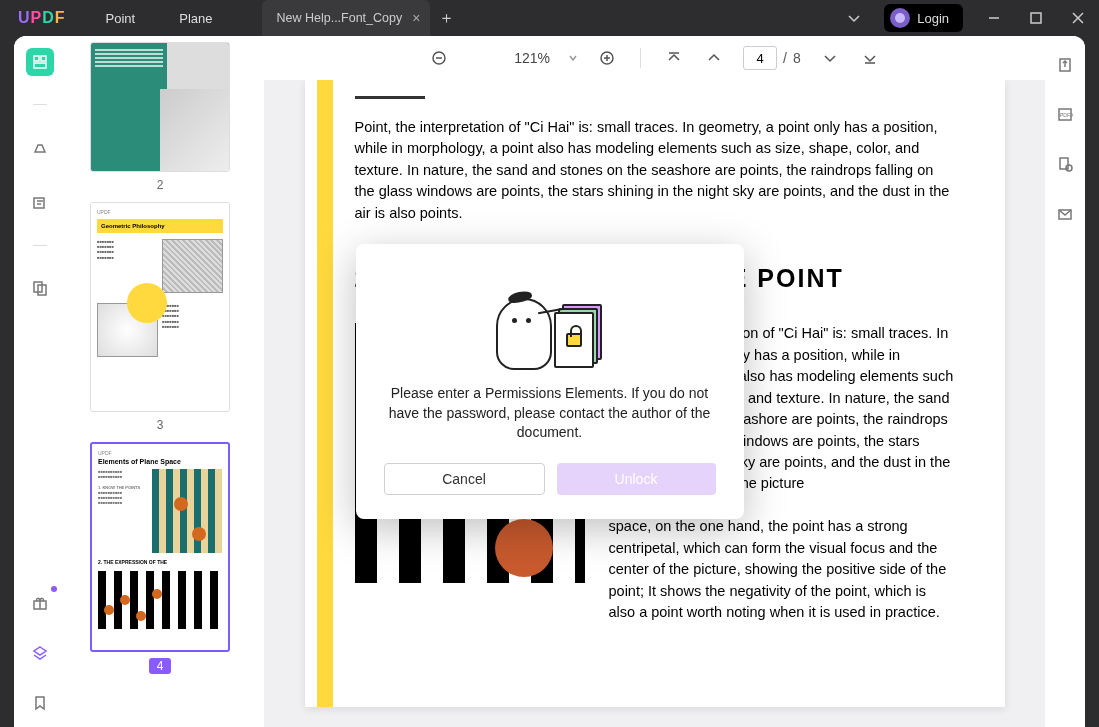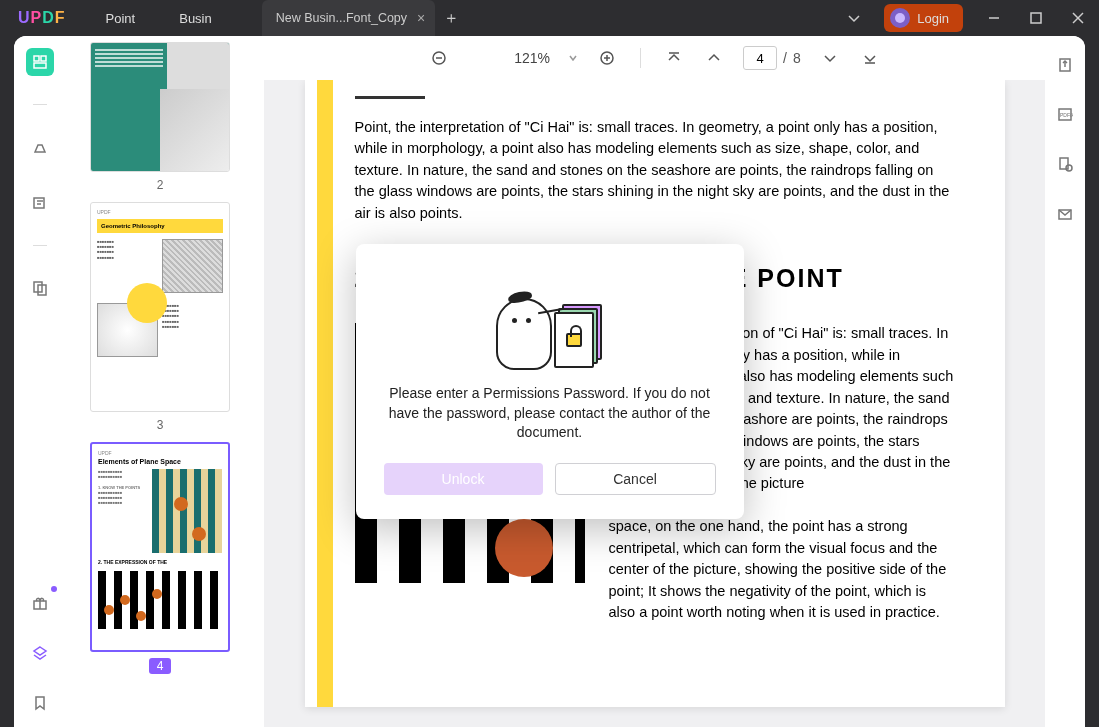--- a/index.html
+++ b/index.html
@@ -11,21 +11,21 @@
   .logo .u { color: #9c6aff; }
   .logo .p { color: #ff4fa3; }
   .logo .d { color: #2bd6a9; }
   .logo .f { color: #ffb347; }
   .menu { padding: 0 22px; cursor: pointer; }
   .tabarea { flex: 1; display: flex; align-items: stretch; height: 36px; margin-left: 28px; }
   .tab { display: flex; align-items: center; background: #3a3a3d; border-radius: 6px 6px 0 0; padding: 0 10px 0 14px; color: #ccc; font-size: 12.5px; max-width: 200px; gap: 10px; }
   .tab-close { font-size: 14px; color: #aaa; cursor: pointer; }
   .tab-add { width: 32px; display: flex; align-items: center; justify-content: center; color: #ccc; font-size: 16px; cursor: pointer; }
   .tab-dropdown { width: 40px; display: flex; align-items: center; justify-content: center; color: #ccc; cursor: pointer; }
-  .login { display: flex; align-items: center; background: #c2410c; border-radius: 6px; padding: 4px 14px 4px 6px; margin: 10px 10px; gap: 7px; cursor: pointer; }
+  .login { display: flex; align-items: center; background: #000000; border-radius: 6px; padding: 4px 14px 4px 6px; margin: 10px 10px; gap: 7px; cursor: pointer; }
   .avatar { width: 20px; height: 20px; border-radius: 50%; background: #7b5fc7; display: flex; align-items: center; justify-content: center; }
   .avatar-inner { width: 10px; height: 10px; border-radius: 50%; background: #c9b8ff; }
   .winbtn { width: 42px; height: 36px; display: flex; align-items: center; justify-content: center; color: #ccc; cursor: pointer; }
 
   
   .workspace { position: absolute; top: 36px; left: 14px; right: 14px; bottom: 0; background: #fff; border-radius: 12px 12px 0 0; overflow: hidden; display: flex; }
 
   
   .iconstrip-left { width: 52px; background: #fff; display: flex; flex-direction: column; align-items: center; padding-top: 12px; gap: 28px; border-right: 0; }
   .icon-cell { width: 28px; height: 28px; display: flex; align-items: center; justify-content: center; color: #777; cursor: pointer; position: relative; }
@@ -117,24 +117,24 @@
   svg { width: 16px; height: 16px; stroke: currentColor; fill: none; stroke-width: 1.5; }
 </style>
 </head>
 <body>
 
 <div class="titlebar">
   <div class="logo">
     <span class="u">U</span><span class="p">P</span><span class="d">D</span><span class="f">F</span>
   </div>
   <div class="menu">Point</div>
-  <div class="menu">Busin</div>
+  <div class="menu">Plane</div>
   <div class="tabarea">
     <div class="tab">
-      <span>New Busin...Font_Copy</span>
+      <span>New Help...Font_Copy</span>
       <span class="tab-close">×</span>
     </div>
     <div class="tab-add">＋</div>
   </div>
   <div class="tab-dropdown">
     <svg>
         <polyline points="3,6 8,11 13,6"></polyline>
       </svg>
   </div>
   <div class="login">
@@ -377,21 +377,21 @@
           <div class="paper p2"></div>
           <div class="paper p3">
               <div class="lock"></div>
             </div>
         </div>
         <div class="ghost">
             <div class="beret"></div>
           </div>
         <div class="arm"></div>
       </div>
-      <p class="modal-msg">Please enter a Permissions Password. If you do not have the password, please contact the author of the document.</p>
+      <p class="modal-msg">Please enter a Permissions Elements. If you do not have the password, please contact the author of the document.</p>
       <div class="modal-btns">
+        <button class="mbtn cancel">Cancel</button>
         <button class="mbtn unlock">Unlock</button>
-        <button class="mbtn cancel">Cancel</button>
       </div>
     </div>
   </div>
 
 </div>
 
 </body></html>

